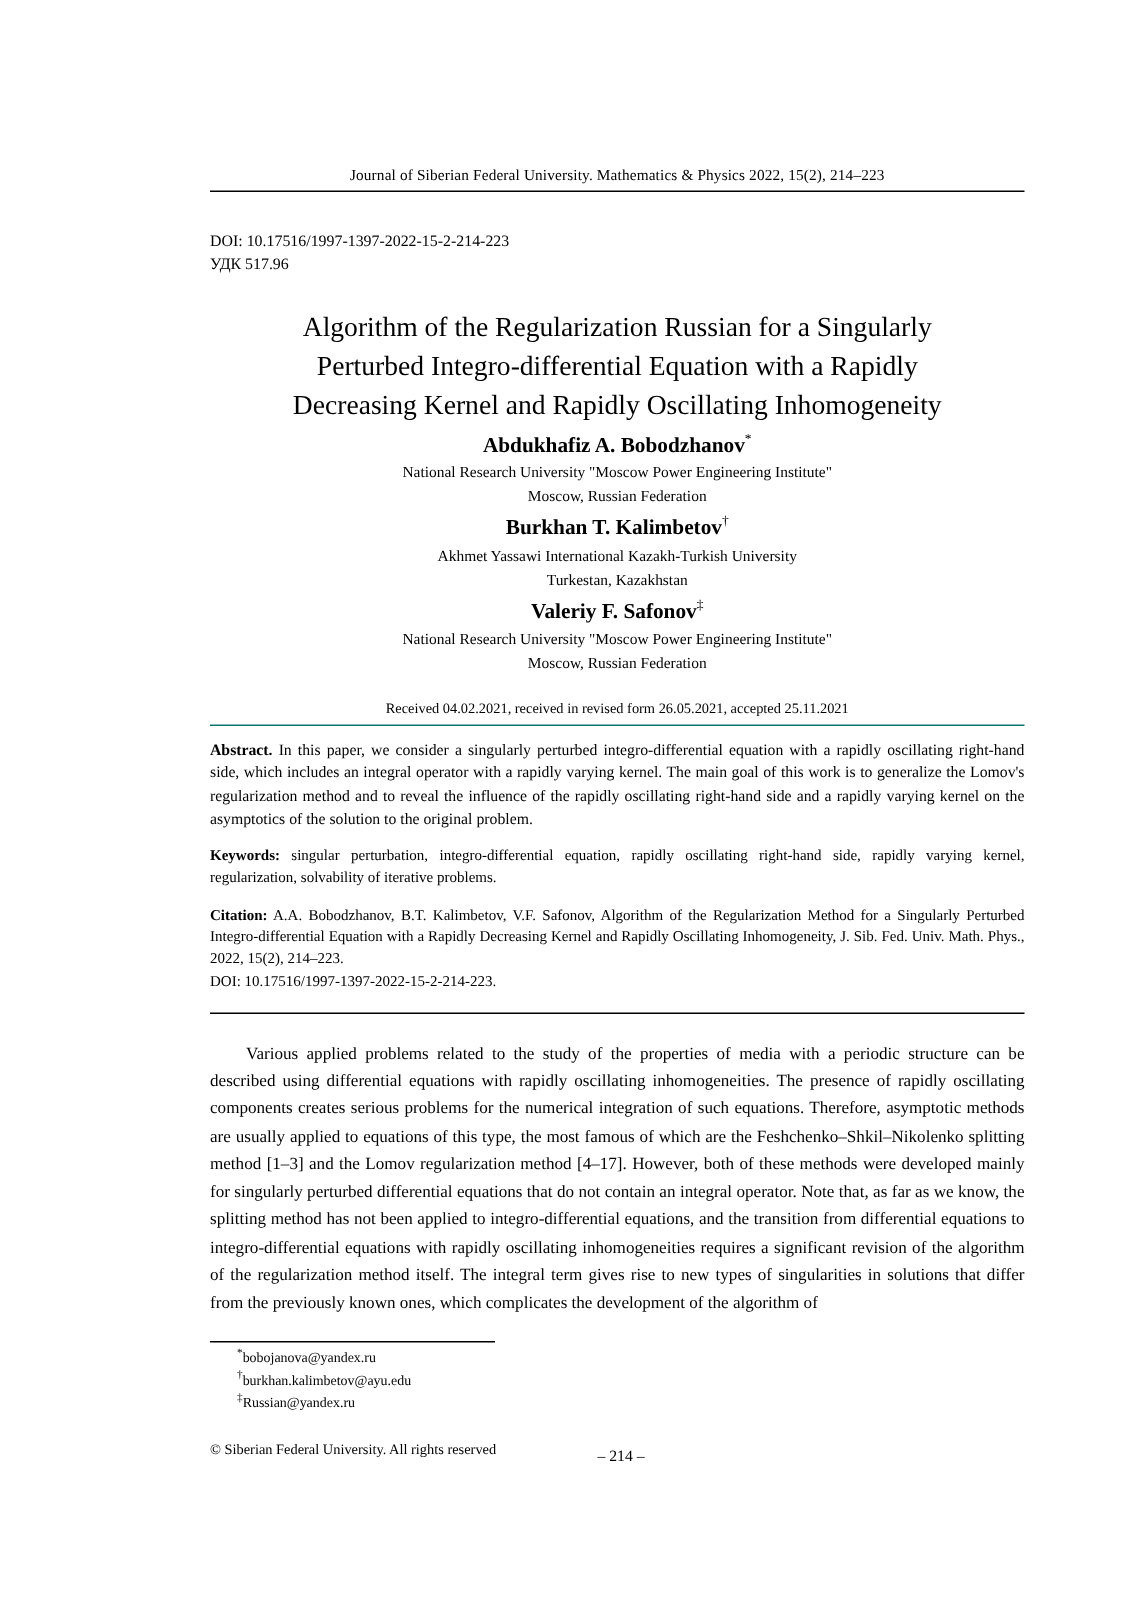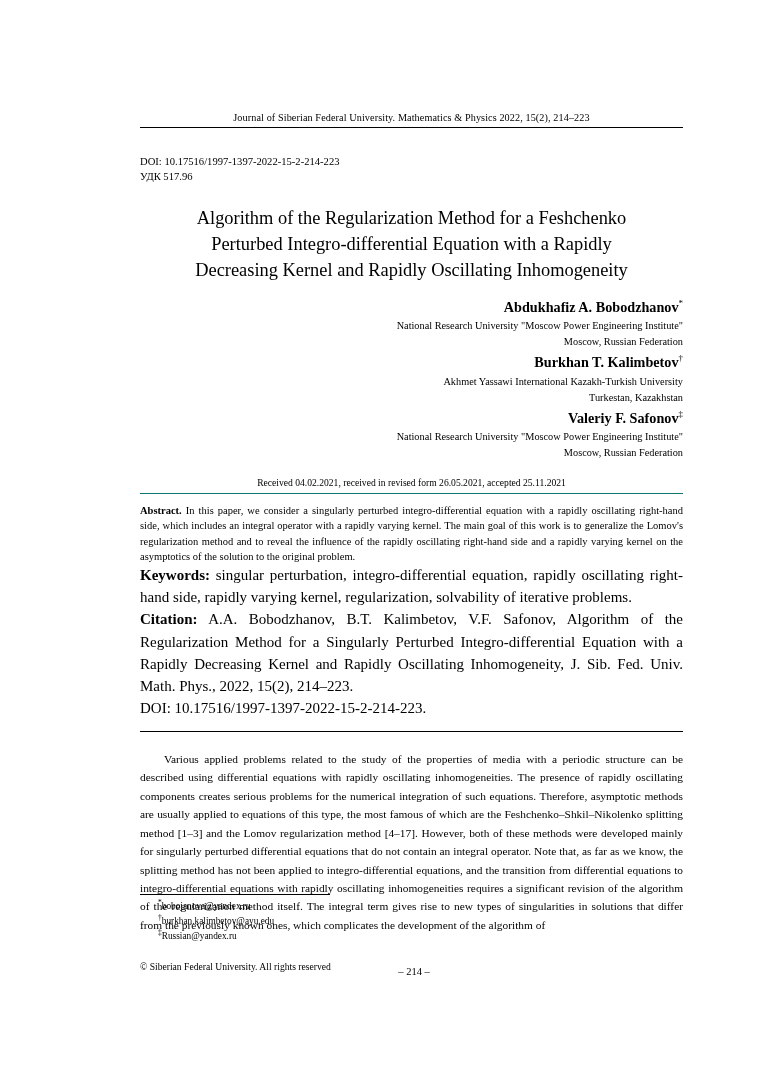--- a/index.html
+++ b/index.html
@@ -41,22 +41,22 @@
     line-height: 1.45;
   }
   .title {
     margin-top: 20px;
     text-align: center;
     font-size: 18.4px;
     line-height: 1.42;
     font-weight: normal;
   }
   .authors {
-    margin-top: 14px;
-    text-align: right;
+    margin-top: 4px;
+    text-align: center;
   }
   .author-block {
     margin-bottom: 2px;
   }
   .author-name {
     font-size: 14.2px;
     font-weight: bold;
     line-height: 1.5;
   }
   .author-name sup {
@@ -75,21 +75,22 @@
     border-bottom: 1px solid #0f766e;
   }
   .abstract {
     margin-top: 9px;
     font-size: 10.5px;
     line-height: 1.47;
     text-align: justify;
   }
   .abstract b { font-weight: bold; }
   .para-block {
-    font-size: 15px;
+    margin-top: 10px;
+    font-size: 10px;
     line-height: 1.47;
     text-align: justify;
   }
   .rule {
     margin-top: 12px;
     border-top: 1px solid #000;
   }
   .body-text {
     margin-top: 18px;
     font-size: 11.4px;
@@ -142,21 +143,21 @@
   <div class="content">
 
     <div class="journal-head">Journal of Siberian Federal University. Mathematics &amp; Physics 2022, 15(2), 214–223</div>
 
     <div class="doi-block">
       <div>DOI: 10.17516/1997-1397-2022-15-2-214-223</div>
       <div>УДК 517.96</div>
     </div>
 
     <div class="title">
-      <div>Algorithm of the Regularization Method for a Feshchenko</div>
+      <div>Algorithm of the Regularization Russian for a Singularly</div>
       <div>Perturbed Integro-differential Equation with a Rapidly</div>
       <div>Decreasing Kernel and Rapidly Oscillating Inhomogeneity</div>
     </div>
 
     <div class="authors">
 
       <div class="author-block">
         <div class="author-name"><span>Abdukhafiz A. Bobodzhanov</span><sup>*</sup></div>
         <div class="affil">National Research University "Moscow Power Engineering Institute"</div>
         <div class="affil">Moscow, Russian Federation</div>

